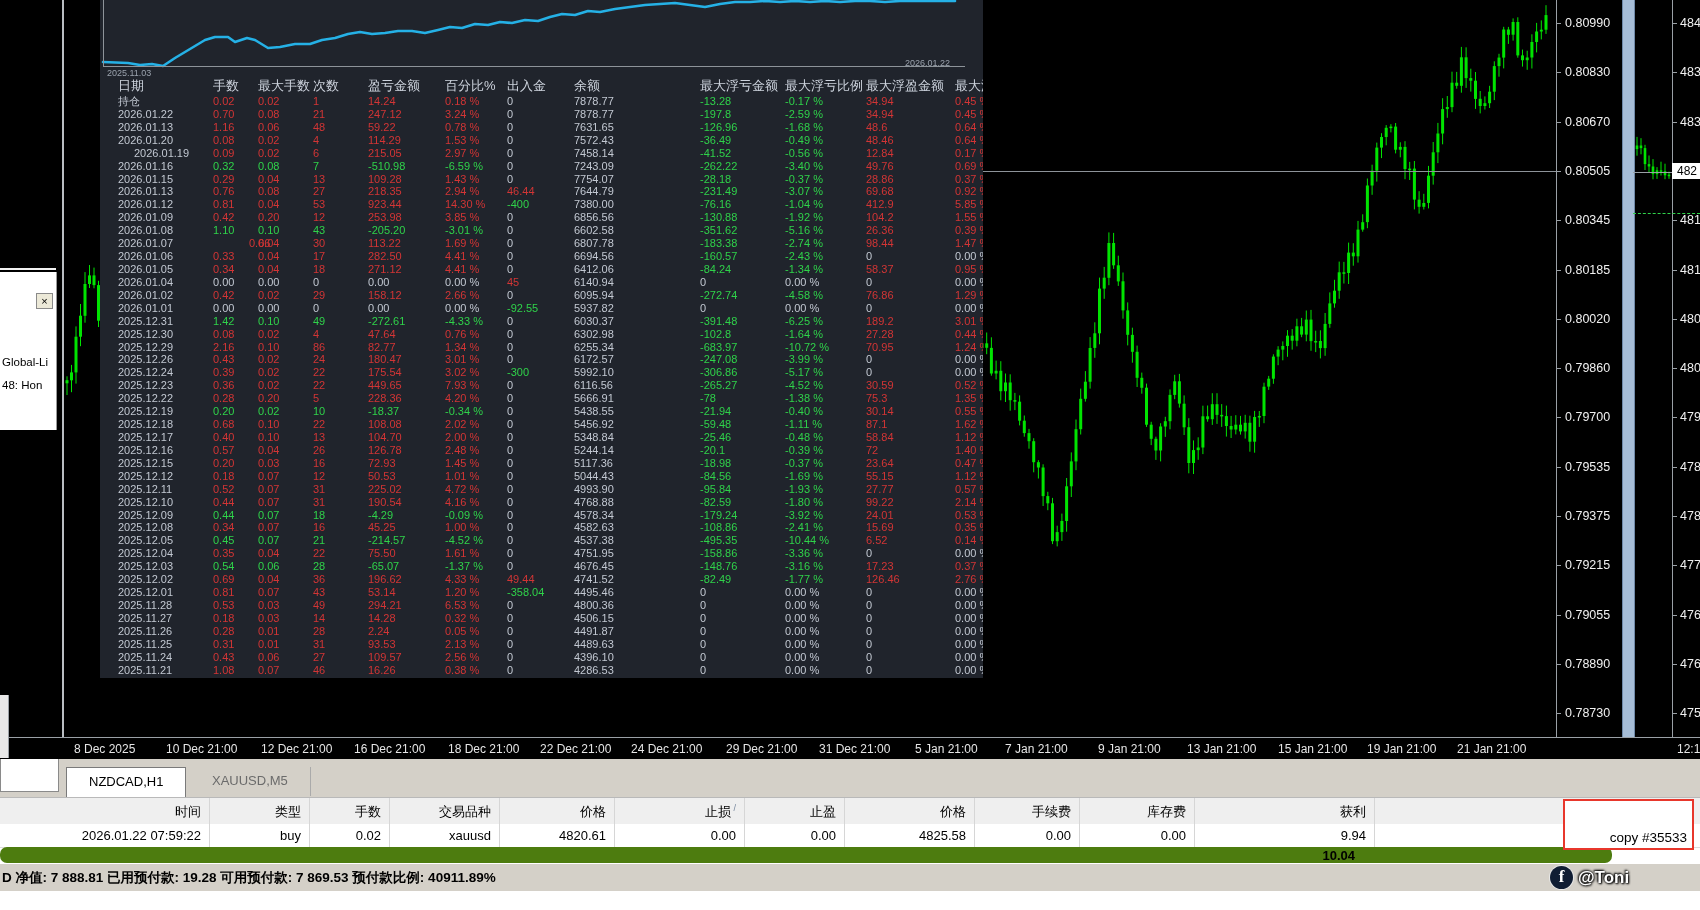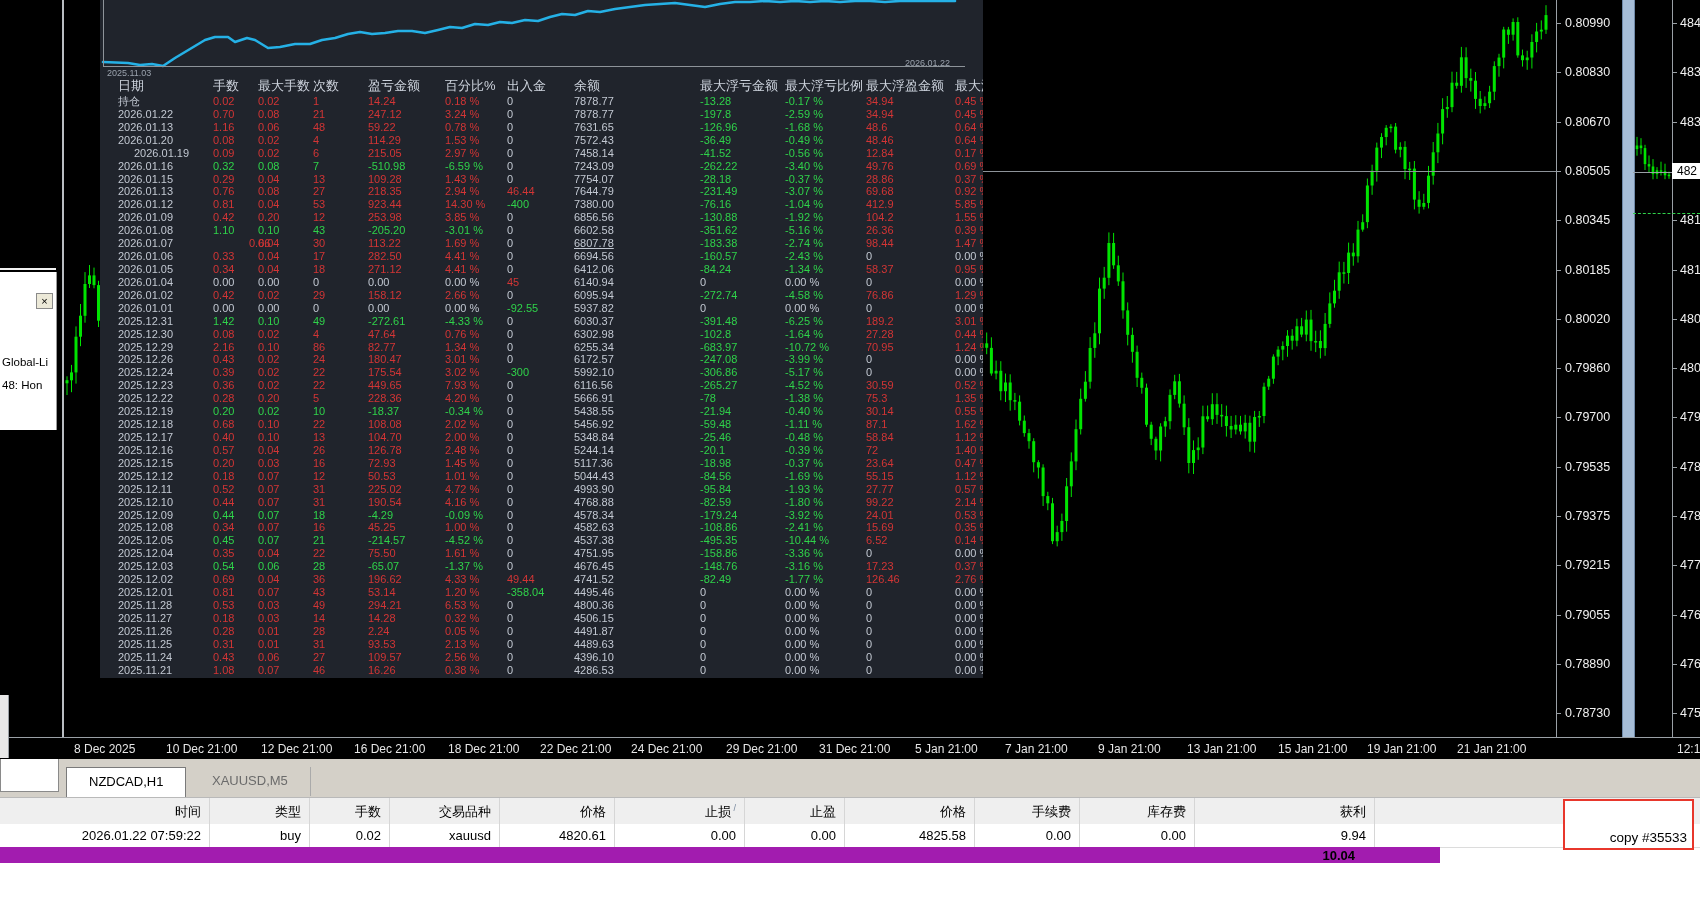--- a/index.html
+++ b/index.html
@@ -50,21 +50,21 @@
   .tab{position:absolute;top:3px;height:29px;line-height:28px;font-size:13px;padding:0 22px;white-space:nowrap;}
   .tab.active{left:66px;background:#ffffff;border:1px solid #7a7a7a;border-bottom:none;color:#000;z-index:2;}
   .tab.inactive{left:190px;color:#6b6b6b;border-right:1px solid #aaa;}
   
   .trade-header{position:absolute;left:0;top:797px;width:1700px;height:26px;background:#efefef;border-top:1px solid #b9b9b9;border-bottom:1px solid #c9c9c9;}
   .trade-row{position:absolute;left:0;top:824px;width:1700px;height:23px;background:#ffffff;border-bottom:1px solid #dcdcdc;}
   .tcell{position:absolute;top:0;height:100%;text-align:right;font-size:13px;color:#000;
          border-right:1px solid #d6d6d6;box-sizing:border-box;padding:4px 8px 0 0;white-space:nowrap;}
   .trade-header .tcell{padding-top:5px;}
   .sortmark{color:#7a8aa0;font-size:9px;vertical-align:top;}
-  .totals-row{position:absolute;left:0;top:847px;width:1440px;height:16px;background:#a21caf;}
+  .totals-row{position:absolute;left:0;top:847px;width:1612px;height:16px;background:#4d7c0f;border-radius:7px;}
   .totals-profit{position:absolute;left:1195px;top:1px;width:160px;text-align:right;font-size:13px;font-weight:bold;color:#000;padding-right:8px;}
   
   .status-bar{position:absolute;left:0;top:863px;width:1700px;height:27px;background:#d4d0c8;border-top:1px solid #fff;}
   .status-text{position:absolute;left:2px;top:5px;font-size:13.5px;font-weight:bold;color:#000;white-space:nowrap;}
   .watermark{position:absolute;left:1550px;top:0px;height:27px;z-index:3;display:flex;align-items:center;}
   .fb-circle{width:23px;height:23px;border-radius:50%;background:#101d33;color:#fff;font-family:"Liberation Serif",serif;
              font-size:17px;font-weight:bold;text-align:center;line-height:22px;box-shadow:0 0 0 1px #e8e8e8;}
   .wm-text{margin-left:5px;color:#ffffff;font-size:17px;font-weight:bold;
            text-shadow:0 0 3px #000,1px 1px 2px #000,-1px -1px 2px #000;}
   
@@ -537,21 +537,21 @@
             <span style="color: rgb(210, 53, 53);">0.39 %</span>
           </div>
           <div class="st-row">
             <span style="color: rgb(194, 200, 210);">2026.01.07</span>
             <span style="color: rgb(210, 53, 53); padding-left: 36px;">0.66</span>
             <span style="color: rgb(210, 53, 53);">0.04</span>
             <span style="color: rgb(210, 53, 53);">30</span>
             <span style="color: rgb(210, 53, 53);">113.22</span>
             <span style="color: rgb(210, 53, 53);">1.69 %</span>
             <span style="color: rgb(194, 200, 210);">0</span>
-            <span style="color: rgb(194, 200, 210); text-decoration: underline;">6807.78</span>
+            <span style="color: rgb(194, 200, 210);">6807.78</span>
             <span style="color: rgb(47, 210, 74);">-183.38</span>
             <span style="color: rgb(47, 210, 74);">-2.74 %</span>
             <span style="color: rgb(210, 53, 53);">98.44</span>
             <span style="color: rgb(210, 53, 53);">1.47 %</span>
           </div>
           <div class="st-row">
             <span style="color: rgb(194, 200, 210);">2026.01.06</span>
             <span style="color: rgb(210, 53, 53);">0.33</span>
             <span style="color: rgb(210, 53, 53);">0.04</span>
             <span style="color: rgb(210, 53, 53);">17</span>
@@ -1145,17 +1145,24 @@
       <div class="tcell" style="left: 745px; width: 100px;">0.00</div>
       <div class="tcell" style="left: 845px; width: 130px;">4825.58</div>
       <div class="tcell" style="left: 975px; width: 105px;">0.00</div>
       <div class="tcell" style="left: 1080px; width: 115px;">0.00</div>
       <div class="tcell" style="left: 1195px; width: 180px;">9.94</div>
     </div>
   <div class="totals-row">
     <div class="totals-profit">10.04</div>
   </div>
 
+  <div class="status-bar">
+    <div class="status-text">D  净值: 7 888.81   已用预付款: 19.28   可用预付款: 7 869.53   预付款比例: 40911.89%</div>
+    <div class="watermark">
+      <div class="fb-circle">f</div>
+      <div class="wm-text">@Toni</div>
+    </div>
+  </div>
 
   <div class="copy-box">
     <span>copy #35533</span>
   </div>
 </div>
 
 </body></html>

